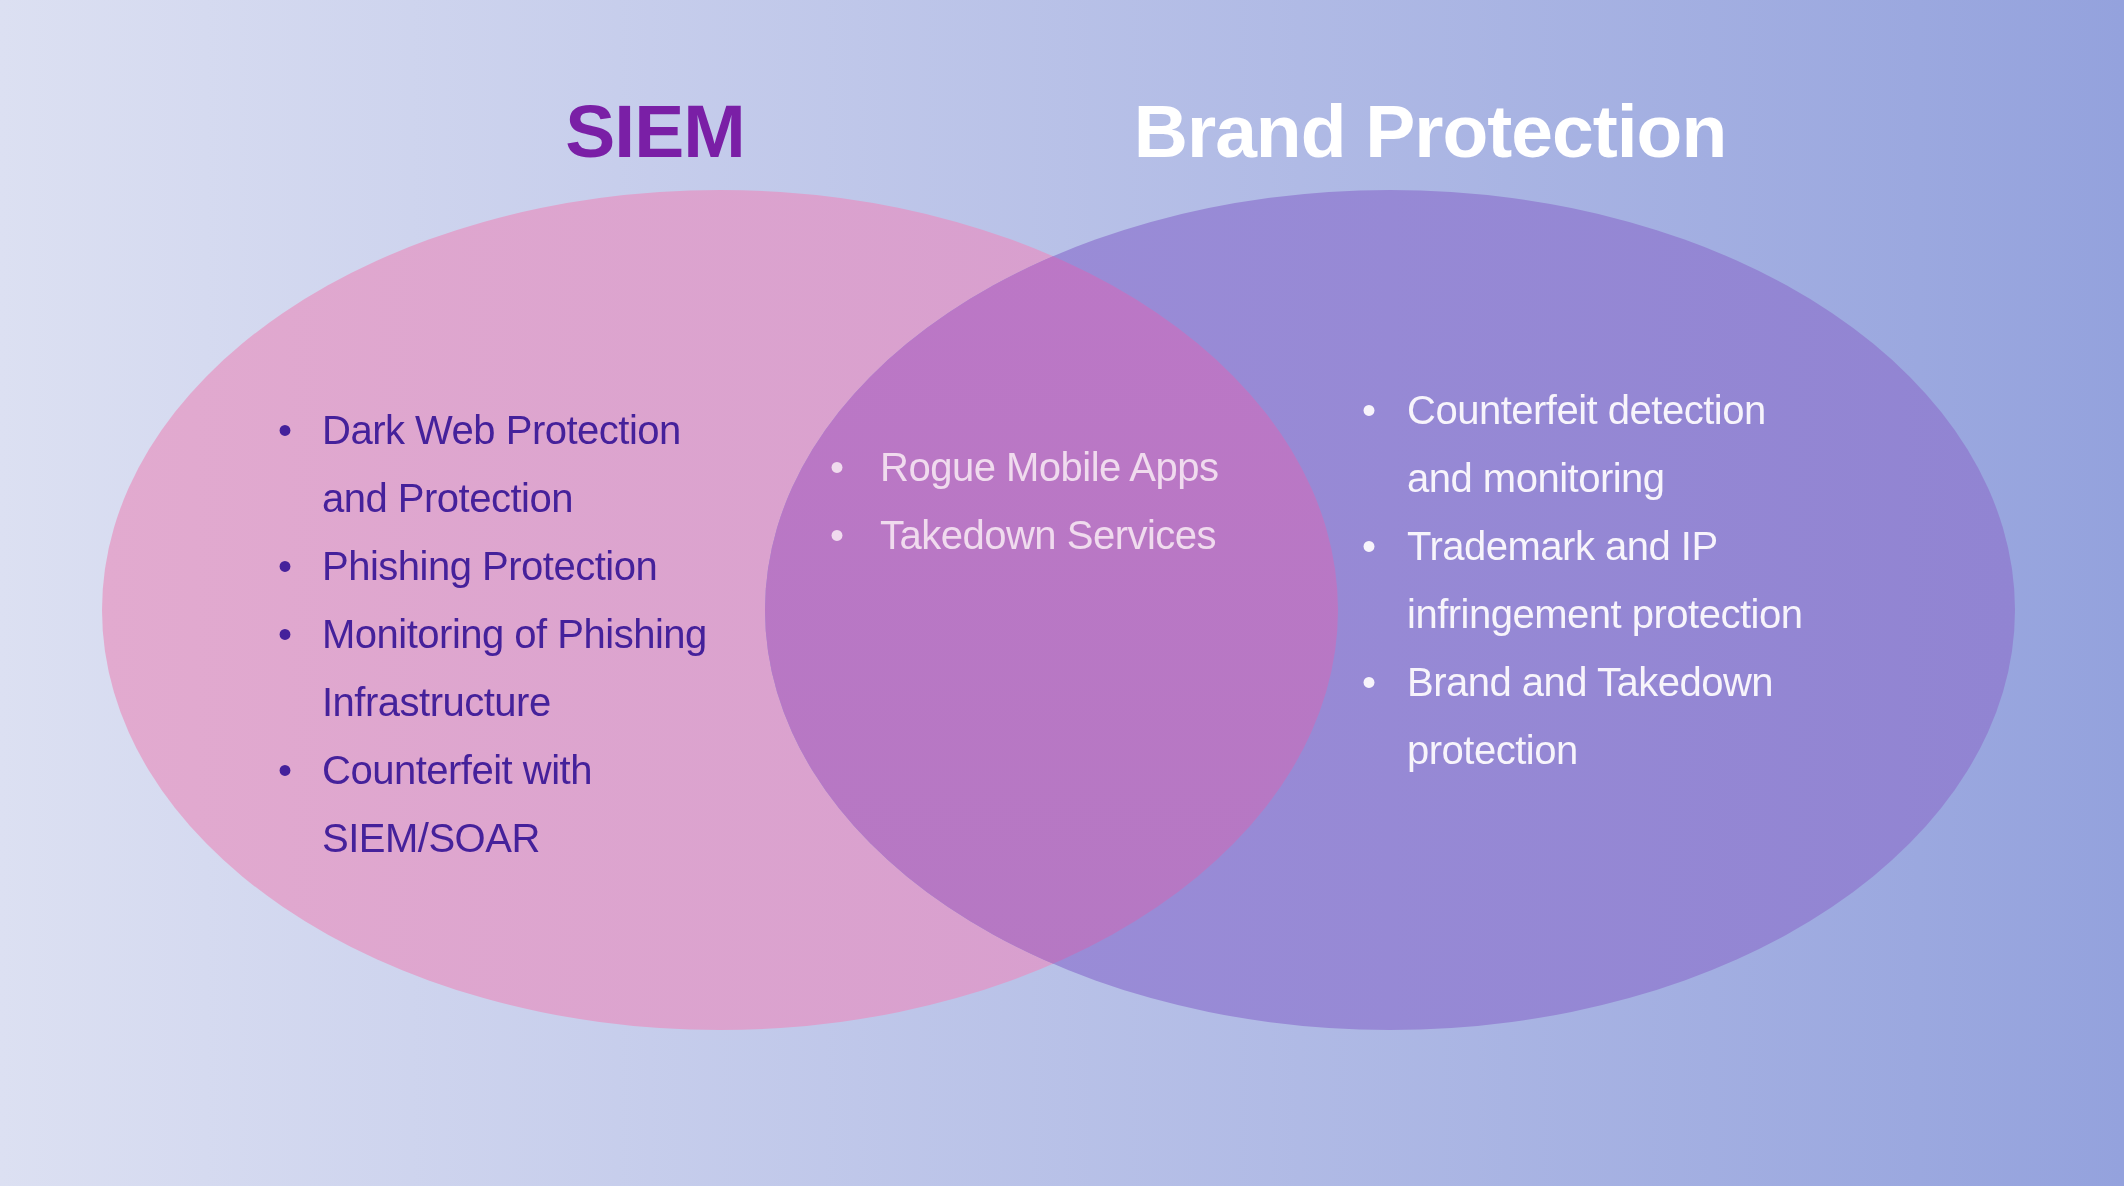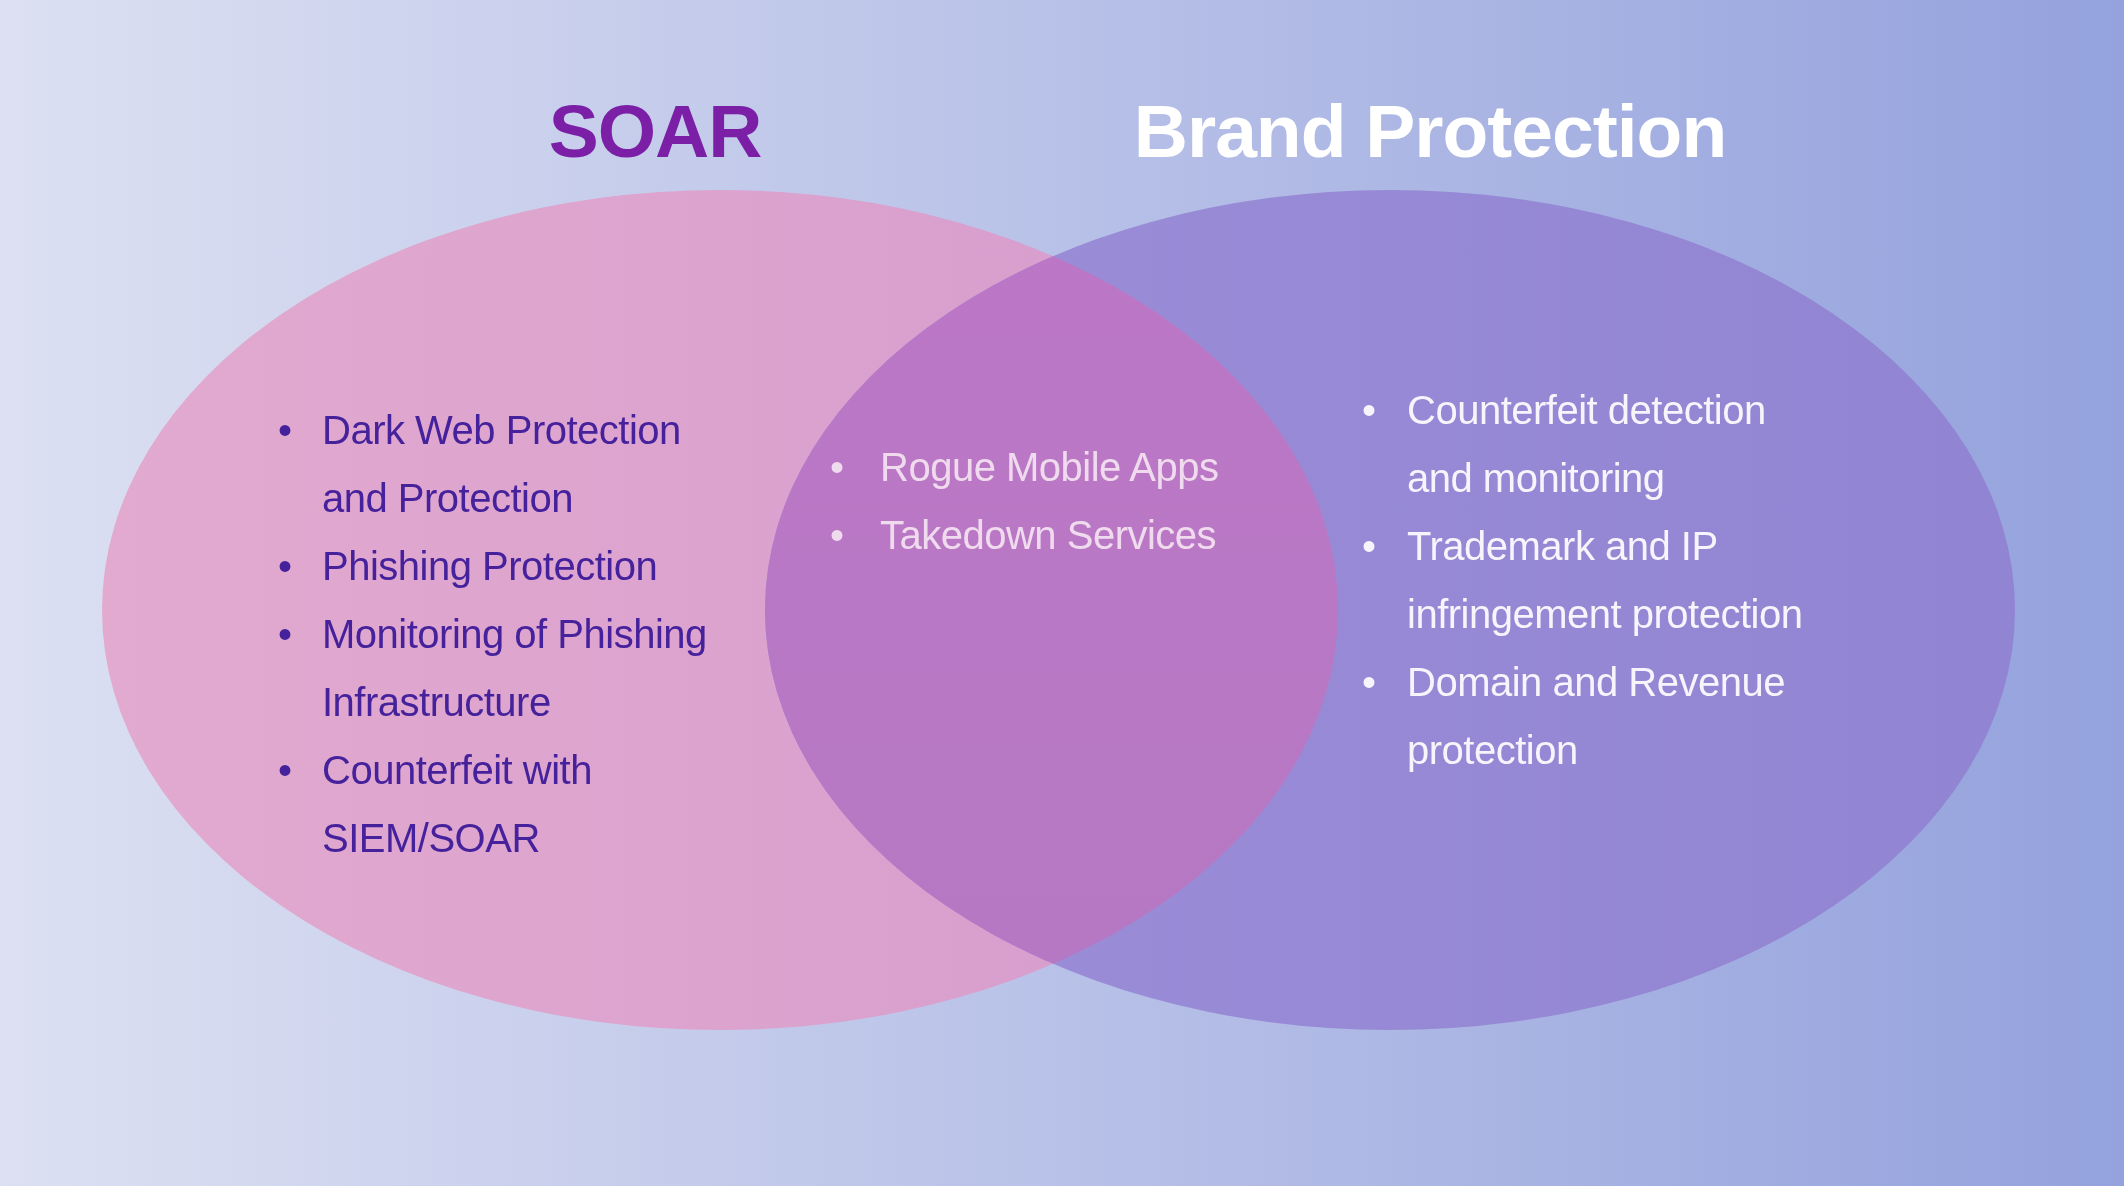--- a/index.html
+++ b/index.html
@@ -97,35 +97,35 @@
     </defs>
 
     <rect width="2124" height="1186" fill="url(#bgGrad)"></rect>
     <ellipse cx="720" cy="610" rx="618" ry="420" fill="url(#pinkGrad)"></ellipse>
     <ellipse cx="1390" cy="610" rx="625" ry="420" fill="url(#purpGrad)"></ellipse>
     <g clip-path="url(#clipLeft)">
       <ellipse cx="1390" cy="610" rx="625" ry="420" fill="url(#lensGrad)"></ellipse>
     </g>
   </svg>
 
-  <div class="title title-left">SOAR</div>
+  <div class="title title-left">SIEM</div>
 
   <div class="title title-right">Brand Protection</div>
 
   <ul class="vlist list-left">
     <li>Dark Web Protection and Protection</li>
     <li>Phishing Protection</li>
     <li>Monitoring of Phishing Infrastructure</li>
     <li>Counterfeit with SIEM/SOAR</li>
   </ul>
 
   <ul class="vlist list-mid">
     <li>Rogue Mobile Apps</li>
     <li>Takedown Services</li>
   </ul>
 
   <ul class="vlist list-right">
     <li>Counterfeit detection and monitoring</li>
     <li>Trademark and IP infringement protection</li>
-    <li>Domain and Revenue protection</li>
+    <li>Brand and Takedown protection</li>
   </ul>
 
 </div>
 
 </body></html>

